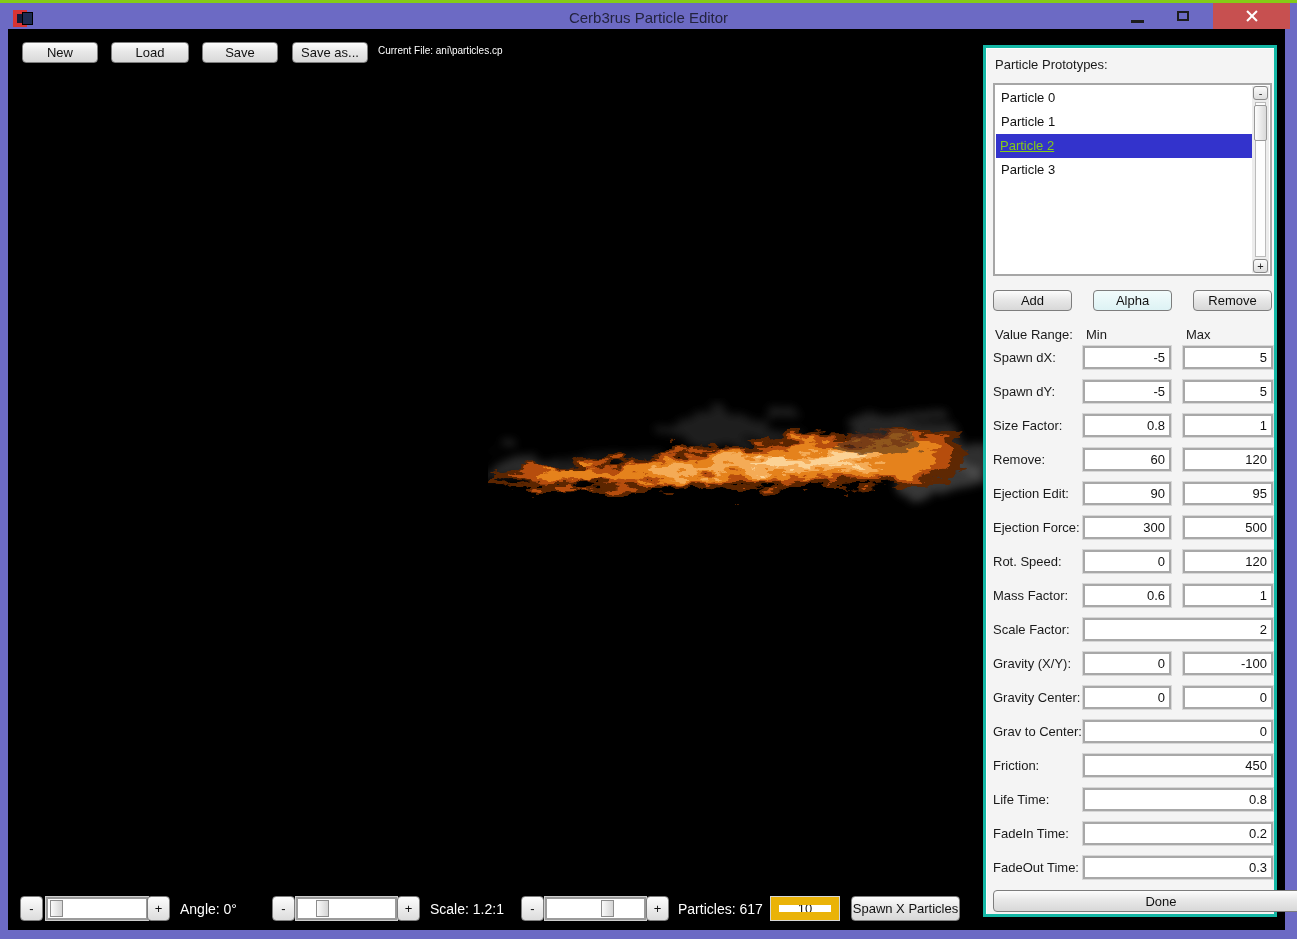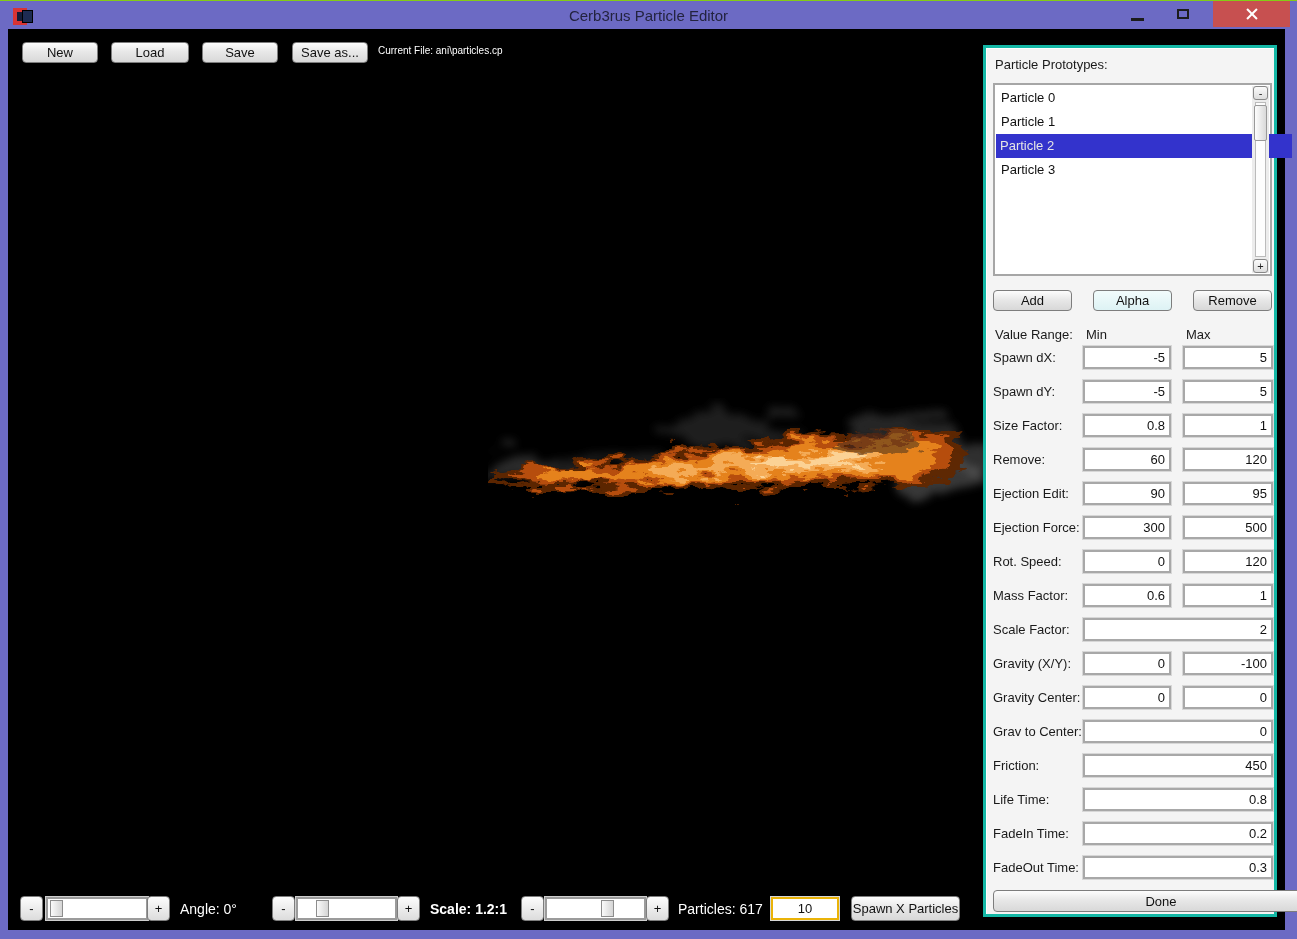--- a/index.html
+++ b/index.html
@@ -1,20 +1,20 @@
 <!DOCTYPE html>
 <html><head>
 <meta charset="utf-8">
 <style>
   html,body{margin:0;padding:0;background:#222;}
   *{box-sizing:border-box;font-family:"Liberation Sans","DejaVu Sans",sans-serif;}
   .screen{position:relative;width:1297px;height:939px;background:#6c6ac4;overflow:hidden;}
   .content{position:absolute;left:8px;top:29px;width:1277px;height:901px;background:#000;}
   
-  .titlebar{position:absolute;left:0;top:0;width:1297px;height:29px;background:#6c6ac4;border-top:1px solid #84cc16;}
+  .titlebar{position:absolute;left:0;top:0;width:1297px;height:29px;background:#6c6ac4;border-top:3px solid #84cc16;}
   .title-text{position:absolute;left:0;top:6px;width:1297px;text-align:center;font-size:15px;color:#23233f;}
   .app-icon{position:absolute;left:13px;top:5px;width:22px;height:20px;}
   .app-icon .red{position:absolute;left:0;top:2px;width:14px;height:17px;border:4px solid #d83434;background:#141c38;}
   .app-icon .navy{position:absolute;left:9px;top:4px;width:11px;height:13px;background:#1d2b52;border:1px solid #000;}
   .win-btn{position:absolute;top:0;height:26px;display:flex;align-items:center;justify-content:center;}
   .btn-min{left:1115px;width:45px;}
   .btn-max{left:1160px;width:45px;}
   .btn-close{left:1213px;width:77px;background:#c75050;}
   .glyph-min{width:13px;height:3px;background:#1c1c1c;margin-top:10px;}
   .glyph-max{width:12px;height:10px;border:2px solid #1c1c1c;}
@@ -25,38 +25,38 @@
   
   .btn{position:absolute;background:linear-gradient(#fdfdfd,#e8e8e8 45%,#d8d8d8);border:1px solid #7d7d7d;border-radius:4px;font-size:13px;color:#111;display:flex;align-items:center;justify-content:center;padding:0;}
   .btn.lit{background:linear-gradient(#f2fcfc,#ddf2f4);}
   
   .cur-file{position:absolute;left:378px;top:45px;color:#fff;font-size:10px;}
   
   .panel{position:absolute;left:983px;top:45px;width:294px;height:872px;background:#f4f4f4;border:3px solid #14b8a6;box-shadow:inset 1px 1px 0 #ffffff;}
   .panel-label{position:absolute;font-size:13px;color:#1a1a1a;white-space:nowrap;}
   .listbox{position:absolute;left:7px;top:35px;width:279px;height:193px;background:#fff;border:2px solid #a6a6a6;}
   .list-item{position:absolute;left:2px;width:256px;height:24px;line-height:24px;padding-left:4px;font-size:13px;color:#111;}
-  .list-item.selected{background:#3333cc;color:#e5e5e5;width:296px;left:1px;}
+  .list-item.selected{background:#3333cc;color:#84cc16;width:258px;left:1px;text-decoration:underline;}
   .scrollbar{position:absolute;right:1px;top:1px;width:17px;height:187px;background:#ececec;}
   .sbtn{position:absolute;left:1px;width:15px;height:14px;background:linear-gradient(#fbfbfb,#ddd);border:1px solid #888;border-radius:3px;font-size:11px;line-height:12px;text-align:center;color:#222;}
   .sthumb{position:absolute;left:2px;top:19px;width:13px;height:36px;background:linear-gradient(90deg,#fdfdfd,#d9d9d9);border:1px solid #999;border-radius:2px;}
   .strack{position:absolute;left:3px;top:16px;width:11px;height:155px;background:#fdfdfd;border:1px solid #bbb;}
   
   .vr-row{position:absolute;left:7px;width:282px;height:24px;}
   .vr-label{position:absolute;left:0;top:4px;font-size:13px;color:#1a1a1a;white-space:nowrap;}
   .field{position:absolute;top:0;height:23px;background:#fff;border:2px solid #a8a8a8;box-shadow:0 0 0 1px #d7d7d7;font-size:13px;color:#111;text-align:right;padding:0 4px;}
   .field.min{left:90px;width:88px;}
   .field.max{left:190px;width:90px;}
   .field.wide{left:90px;width:190px;}
   
   .mini-btn{position:absolute;width:23px;height:25px;background:linear-gradient(#fdfdfd,#dcdcdc);border:1px solid #7d7d7d;border-radius:4px;font-size:13px;color:#111;text-align:center;line-height:22px;}
   .slider-track{position:absolute;height:23px;background:#fff;border:2px solid #9b9b9b;box-shadow:0 0 0 1px #cfcfcf;}
   .slider-handle{position:absolute;top:1px;width:13px;height:17px;background:linear-gradient(90deg,#fafafa,#d5d5d5);border:1px solid #8d8d8d;}
   .bar-label{position:absolute;color:#fff;font-size:14px;white-space:nowrap;}
-  .spawn-input{position:absolute;left:771px;top:897px;width:68px;height:23px;background:#fff;border:2px solid #eab308;box-shadow:0 0 0 1px #d7d7d7;font-size:13px;color:#111;text-align:center;}
+  .spawn-input{position:absolute;left:771px;top:897px;width:68px;height:23px;background:#fff;border:8px solid #eab308;box-shadow:0 0 0 1px #d7d7d7;font-size:13px;color:#111;text-align:center;}
   .fire{position:absolute;left:488px;top:398px;}
 </style>
 </head>
 <body>
 
 <div class="screen">
 
   <div class="content"></div>
 
   <div class="titlebar">
@@ -248,21 +248,21 @@
     <div class="slider-handle" style="left:2px;"></div>
   </div>
   <button class="mini-btn" style="left:147px;top:896px;">+</button>
   <span class="bar-label" style="left:180px;top:901px;">Angle: 0°</span>
 
   <button class="mini-btn" style="left:272px;top:896px;">-</button>
   <div class="slider-track" style="left:296px;top:897px;width:101px;">
     <div class="slider-handle" style="left:18px;"></div>
   </div>
   <button class="mini-btn" style="left:397px;top:896px;">+</button>
-  <span class="bar-label" style="left:430px;top:901px;font-weight:bold;">Scale: 1.2:1</span>
+  <span class="bar-label" style="left:430px;top:901px;">Scale: 1.2:1</span>
 
   <button class="mini-btn" style="left:521px;top:896px;">-</button>
   <div class="slider-track" style="left:545px;top:897px;width:101px;">
     <div class="slider-handle" style="left:54px;"></div>
   </div>
   <button class="mini-btn" style="left:646px;top:896px;">+</button>
   <span class="bar-label" style="left:678px;top:901px;">Particles: 617</span>
 
   <input class="spawn-input" value="10" style="">
   <button class="btn" style="left:851px;top:896px;width:109px;height:25px;">Spawn X Particles</button>

